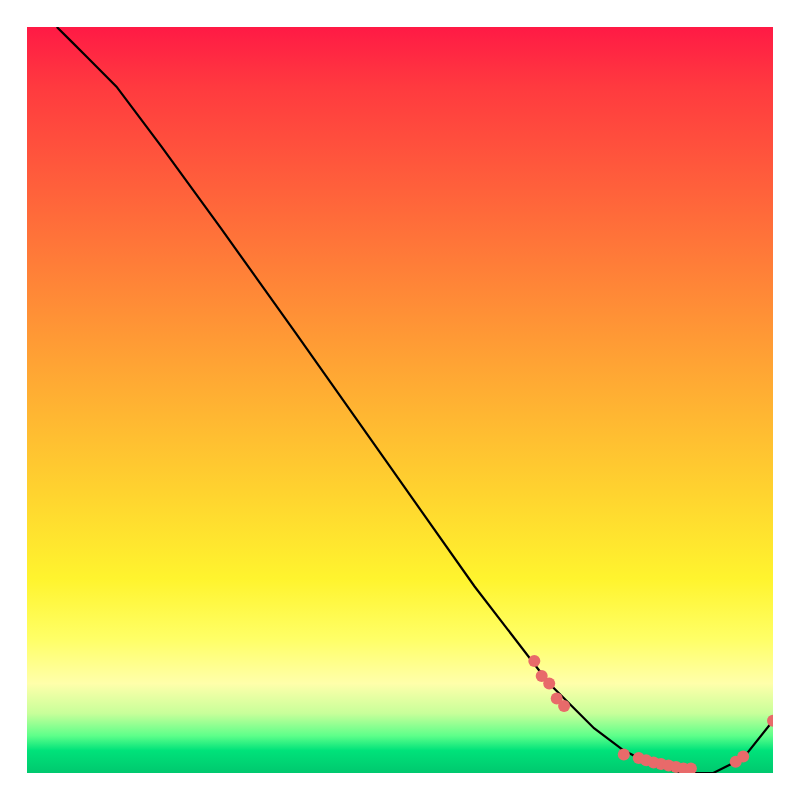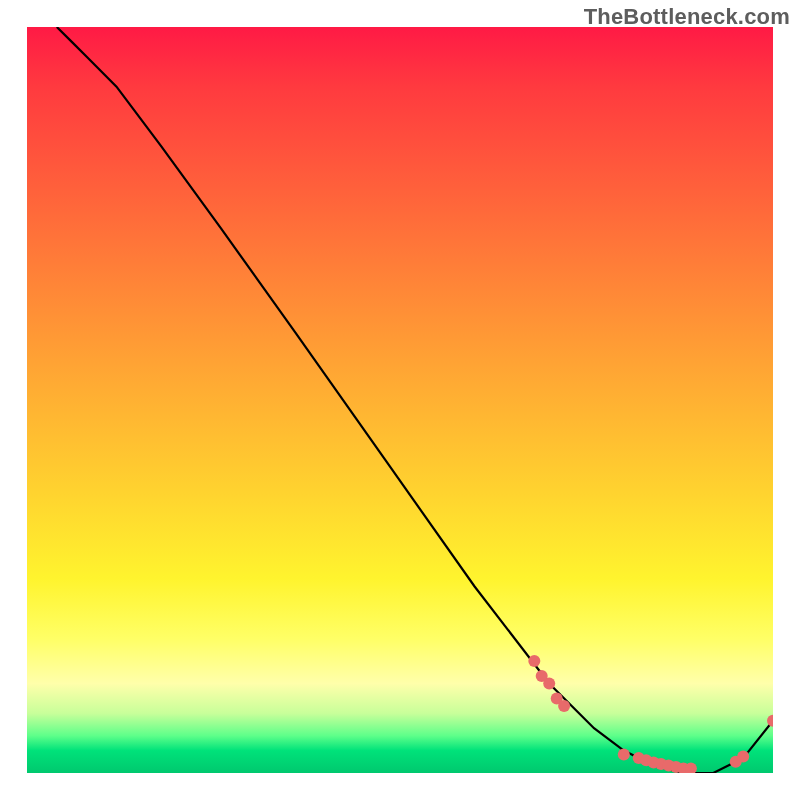--- a/index.html
+++ b/index.html
@@ -57,21 +57,20 @@
     width: 746px;
     height: 746px;
     z-index: 2;
   }
 </style>
 </head>
 <body>
 
 <div class="container">
 
-  <div class="watermark">TheBottleneck.com</div>
 
   <div class="plot-area"></div>
 
   <svg class="curve" viewBox="0 0 746 746">
     <g>
       <path id="curve-path" fill="none" stroke="#000000" stroke-width="2.2" d="M29.8 0.0 L44.8 14.9 L59.7 29.8 L89.5 59.7 L134.3 119.4 L194.0 201.4 L268.6 305.9 L358.1 432.7 L447.6 559.5 L522.2 656.5 L567.0 701.2 L596.8 723.6 L626.6 738.5 L656.5 746.0 L686.3 746.0 L716.2 731.1 L746.0 693.8"></path>
     </g>
     <g id="markers">
         <circle cx="507.3" cy="634.1" r="6" fill="#e86a6a"></circle>
         <circle cx="514.7" cy="649.0" r="6" fill="#e86a6a"></circle>

